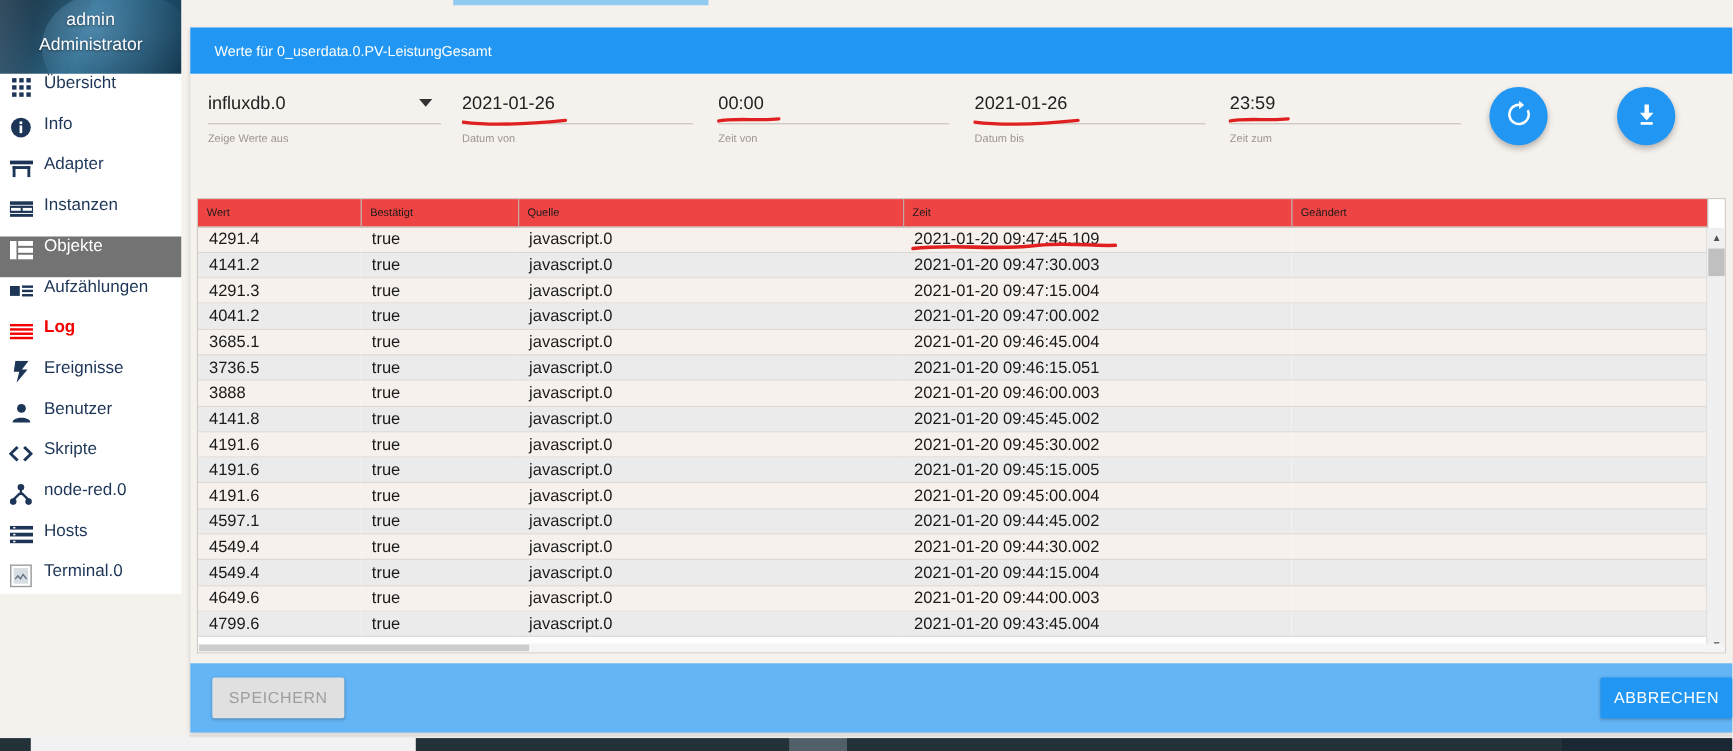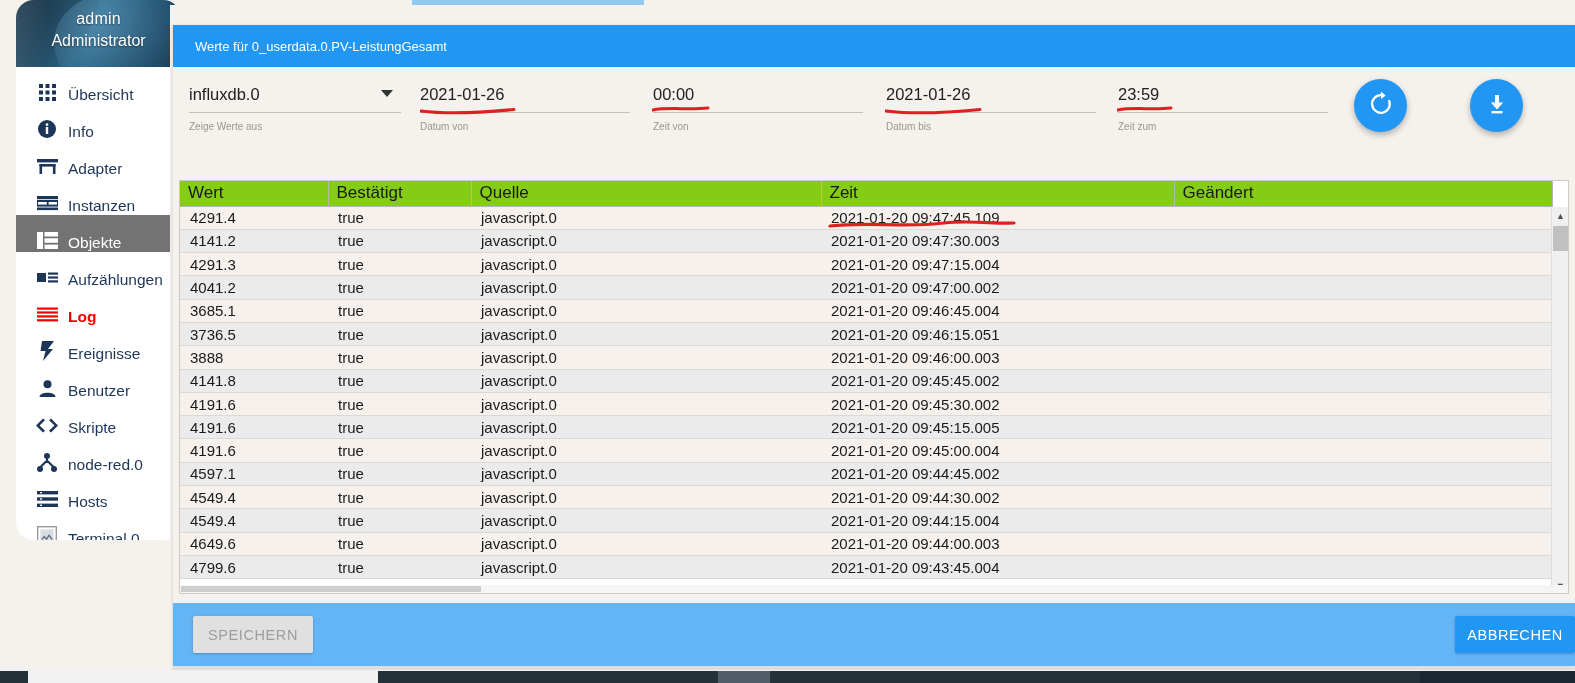--- a/index.html
+++ b/index.html
@@ -21,25 +21,24 @@
     position: absolute; top: 0; left: 0; width: 1575px; height: 5px;
     background: #f5f1ed;
   }
   .tab-indicator {
     position: absolute; top: 0; left: 412px; width: 232px; height: 5px;
     background: #90caf0;
   }
 
   
   .sidebar {
-    position: absolute; top: 0; left: 16px;
+    position: absolute; top: 0; left: 0;
     width: 165px; height: 540px;
     background: #ffffff;
     overflow: hidden;
-    border-radius: 18px;
   }
   .sidebar-header {
     position: relative;
     height: 67px;
     background: linear-gradient(118deg, #1b2d3c 0%, #23485e 22%, #2c6a8c 45%, #1d4f6d 68%, #14384f 100%);
     overflow: hidden;
   }
   .sidebar-header::before {
     content: ""; position: absolute;
     top: -30px; left: -20px; width: 90px; height: 130px;
@@ -55,22 +54,22 @@
   .user-name, .user-role {
     position: relative; z-index: 2;
     color: #ffffff; text-align: center;
     text-shadow: 0 1px 2px rgba(0,0,0,.5);
   }
   .user-name { font-size: 16px; padding-top: 10px; letter-spacing: .2px; }
   .user-role { font-size: 16px; padding-top: 4px; }
 
   .nav-list { padding: 0; margin: 0; list-style: none; }
   .nav-item {
-    display: flex; align-items: flex-end;
-    height: 37px; padding-left: 16px;
+    display: flex; align-items: flex-start;
+    height: 37px; padding-left: 4px;
     color: #1d3557; font-size: 15.5px;
     cursor: pointer; user-select: none;
   }
   .nav-item .nav-ico {
     width: 30px; min-width: 30px; height: 24px;
     display: flex; align-items: center; justify-content: center;
     margin-right: 6px;
   }
   .nav-item.selected { background: #737373; color: #ffffff; }
   .nav-item.selected .nav-ico svg { fill: #ffffff; }
@@ -157,25 +156,25 @@
   }
   table.grid {
     border-collapse: collapse;
     width: 1372px;
     table-layout: fixed;
     font-size: 15px;
     color: #1a1a1a;
   }
   table.grid th {
     text-align: left; font-weight: normal;
-    background: #84cc16;
+    background: #ef4444;
     height: 25px; padding: 0 0 0 8px;
     border-right: 1px solid #b9b4ae;
     border-bottom: 1px solid #b9b4ae;
-    font-size: 17px;
+    font-size: 10px;
   }
   table.grid td {
     height: 23.3px; padding: 0 0 0 10px;
     border-bottom: 1px solid #dcd8d3;
     white-space: nowrap; overflow: hidden;
   }
   table.grid tbody tr:nth-child(odd)  td { background: #f7f1ed; }
   table.grid tbody tr:nth-child(even) td { background: #ebebeb; }
   .col-wert  { width: 148px; }
   .col-best  { width: 143px; }

